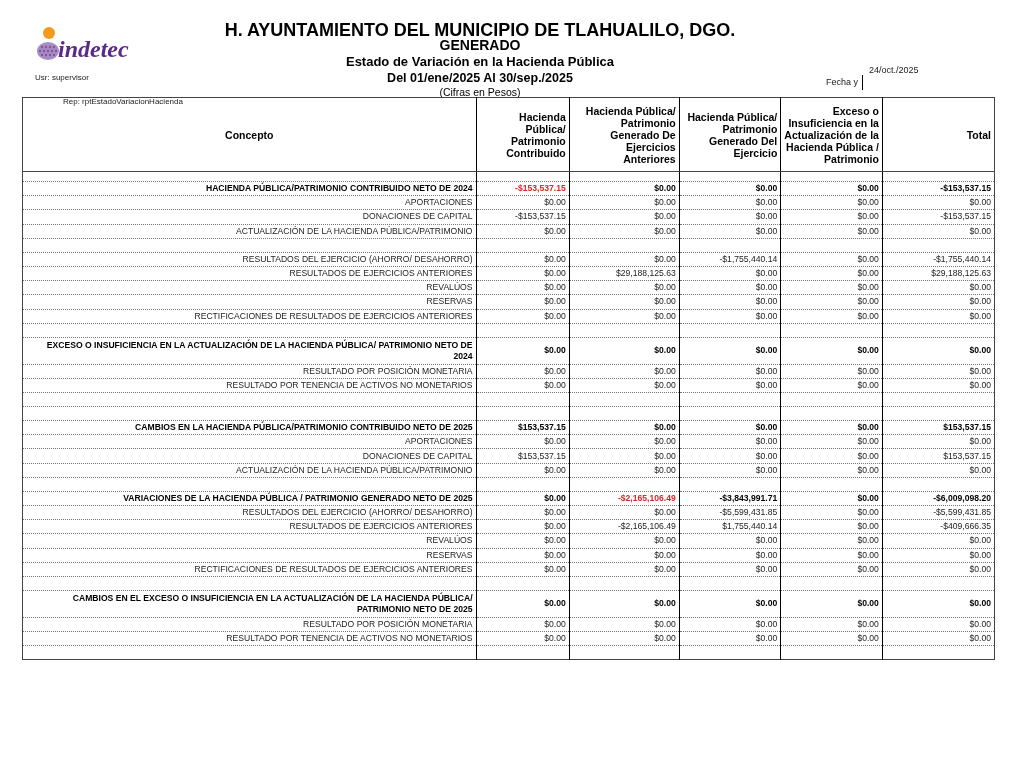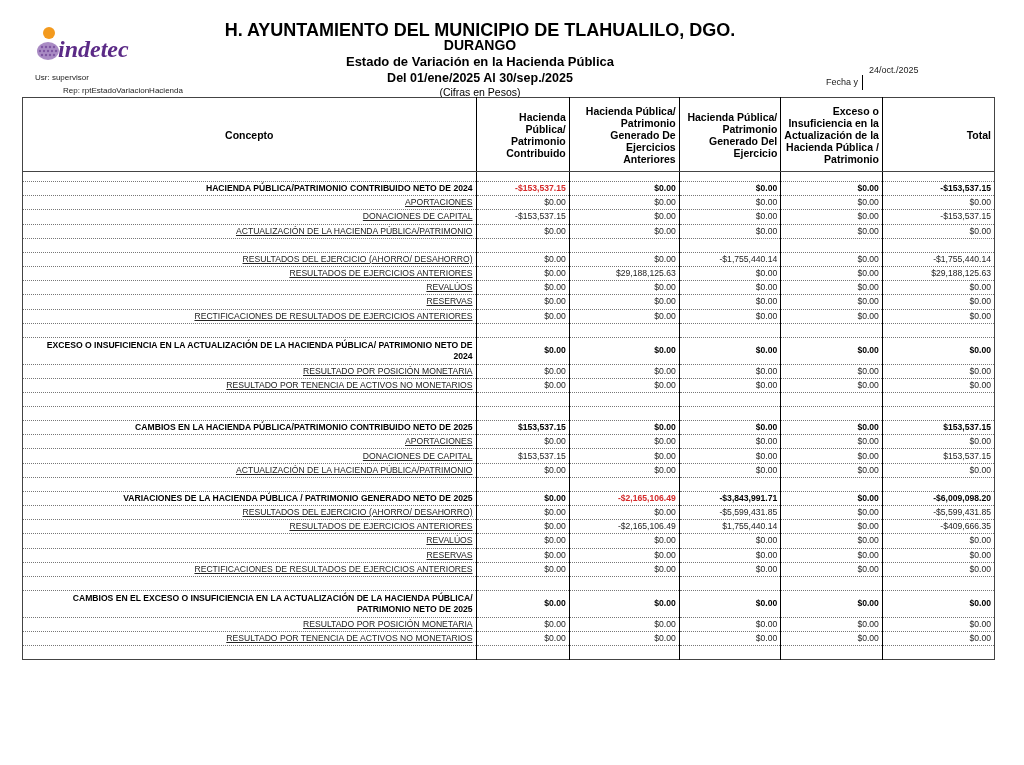--- a/index.html
+++ b/index.html
@@ -7,37 +7,37 @@
          font-family: "Liberation Sans", sans-serif; color: #000; }
   .logo { position: absolute; left: 34px; top: 24px; width: 126px; height: 40px; }
   .logo svg { display: block; }
   .title { position: absolute; left: 200px; width: 560px; text-align: center; font-weight: bold; }
   .t1 { top: 20px; font-size: 18px; text-align: center; }
   .t2 { top: 37px; font-size: 14px; }
   .t3 { top: 54px; font-size: 13px; }
   .t4 { top: 71px; font-size: 12.5px; }
   .t5 { top: 86px; font-size: 10.5px; font-weight: normal; }
   .meta { position: absolute; left: 35px; font-size: 8px; color: #222; }
-  .m1 { top: 73px; } .m2 { top: 86px; padding-left: 28px; }
+  .m1 { top: 73px; } .m2 { top: 97px; padding-left: 28px; }
   .print { position: absolute; right: 95px; top: 62px; font-size: 9px; color: #222; }
   .print .row { display: flex; height: 15px; align-items: center; }
   .print .lbl { width: 140px; text-align: right; padding-right: 4px; border-right: 1px solid #000; height: 15px; line-height: 15px; margin-top: 25px; }
   .print .val { padding-left: 6px; width: 60px; }
   table { position: absolute; left: 22px; top: 97px; width: 973px; border-collapse: collapse;
           border: 1.5px solid #444; table-layout: fixed; }
   col.c0 { width: 433px; } col.c1 { width: 89px; } col.c2 { width: 105px; }
   col.c3 { width: 97px; } col.c4 { width: 97px; } col.c5 { width: 107px; }
   th { font-size: 10.5px; font-weight: bold; text-align: right; vertical-align: middle;
        border-left: 1px solid #000; border-bottom: 1.5px solid #444; height: 73px; padding: 0 3px; line-height: 12px; }
   th.concept { text-align: center; border-left: none; margin-left: 18px; }
   td { font-size: 8.6px; border-left: 1px solid #000; border-bottom: 1px dotted #777;
        height: 13.2px; padding: 0 3px; text-align: right; white-space: nowrap; line-height: 13px; }
   td.concept { text-align: right; border-left: none; white-space: normal; }
   tr.head td { font-weight: bold; }
-  tr.sub td.concept { padding-left: 22px; color: #222; text-decoration: underline; }
+  tr.sub td.concept { padding-left: 22px; color: #222; }
   tr.sub td { color: #222; }
   tr.blank td { height: 13px; }
   tr.spacer td { height: 9px; }
   tr.tall td { height: 26px; line-height: 11px; }
   td.neg { color: #d42a2a; }
 </style>
 </head>
 <body>
 
 <div class="logo">
@@ -57,21 +57,21 @@
       <circle cx="8" cy="31" r="1.2"></circle>
         <circle cx="12" cy="31" r="1.2"></circle>
         <circle cx="16" cy="31" r="1.2"></circle>
         <circle cx="20" cy="31" r="1.2"></circle>
     </g>
     <text x="24" y="33" font-family="Liberation Serif, serif" font-style="italic" font-weight="bold" font-size="24" fill="#5b2a86">indetec</text>
   </svg>
 </div>
 
 <div class="title t1">H. AYUNTAMIENTO DEL MUNICIPIO DE TLAHUALILO, DGO.</div>
-<div class="title t2">DURANGO</div>
+<div class="title t2">GENERADO</div>
 <div class="title t3">Estado de Variación en la Hacienda Pública</div>
 <div class="title t4">Del 01/ene/2025 Al 30/sep./2025</div>
 <div class="title t5">(Cifras en Pesos)</div>
 
 <div class="meta m1">Usr: supervisor</div>
 <div class="meta m2">Rep: rptEstadoVariacionHacienda</div>
 
 <div class="print">
   <div class="row">
     <span class="lbl">Fecha y</span>

